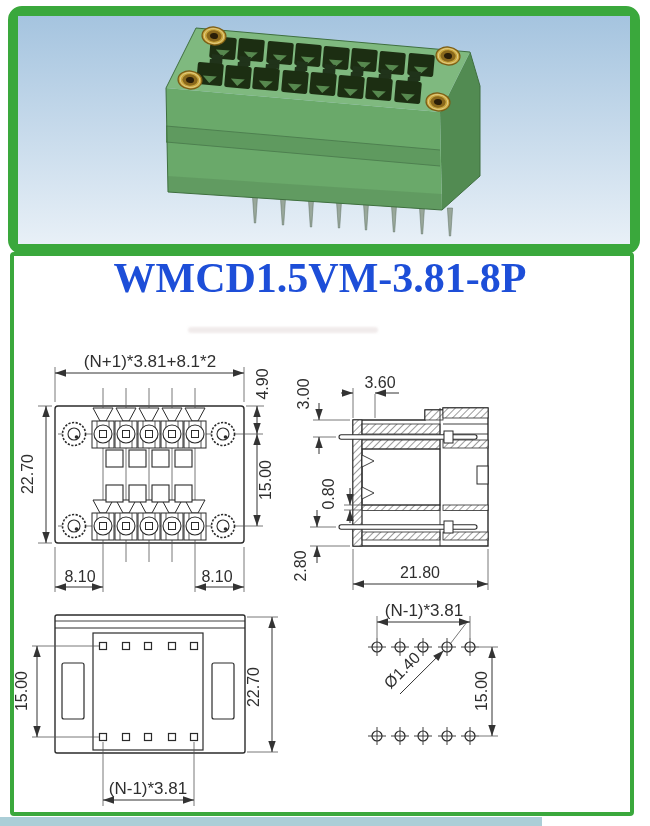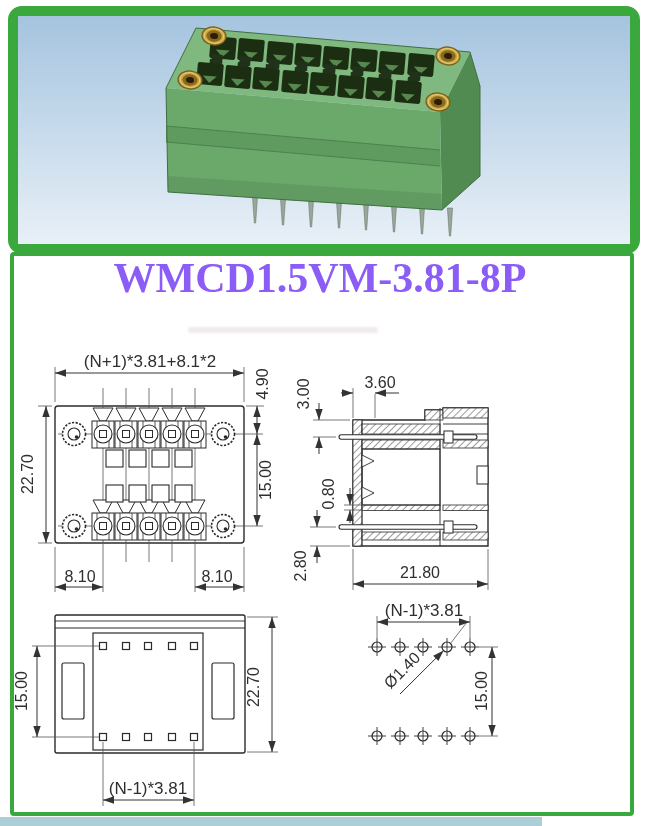--- a/index.html
+++ b/index.html
@@ -5,21 +5,21 @@
   html,body{margin:0;padding:0;background:#fff;}
   .page{position:relative;width:650px;height:826px;background:#ffffff;overflow:hidden;
         font-family:"Liberation Sans",sans-serif;}
   .photo-frame{position:absolute;left:8px;top:6px;width:632px;height:248px;box-sizing:border-box;
         border:10px solid #3aa83c;border-radius:14px;
         background:linear-gradient(#a5c4df,#e8f0f7);}
   .photo-frame svg{position:absolute;left:0;top:0;}
   .content-frame{position:absolute;left:10px;top:252px;width:624px;height:564px;box-sizing:border-box;
         border:4px solid #3aa83c;border-radius:4px;background:transparent;}
   .title{position:absolute;top:254px;left:0;width:640px;text-align:center;
-        font-family:"Liberation Serif",serif;font-weight:bold;font-size:42px;color:#8b5cf6;
+        font-family:"Liberation Serif",serif;font-weight:bold;font-size:42px;color:#1d4ed8;
         letter-spacing:0px;}
   .smudge{position:absolute;left:188px;top:327px;width:190px;height:6px;background:#e3d8d8;
         opacity:.5;filter:blur(1px);border-radius:3px;}
   .drawings{position:absolute;left:0;top:330px;width:650px;height:496px;}
   .teal-strip{position:absolute;left:0;top:817px;width:542px;height:9px;background:#abced7;}
   svg text{font-family:"Liberation Sans",sans-serif;fill:#2f2f2f;}
 </style>
 </head>
 <body>
 

